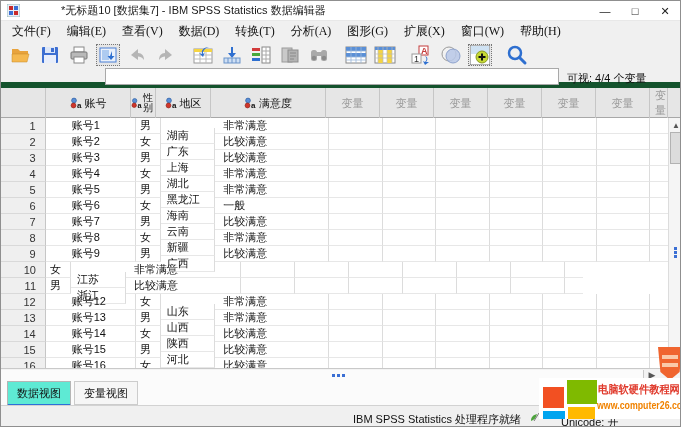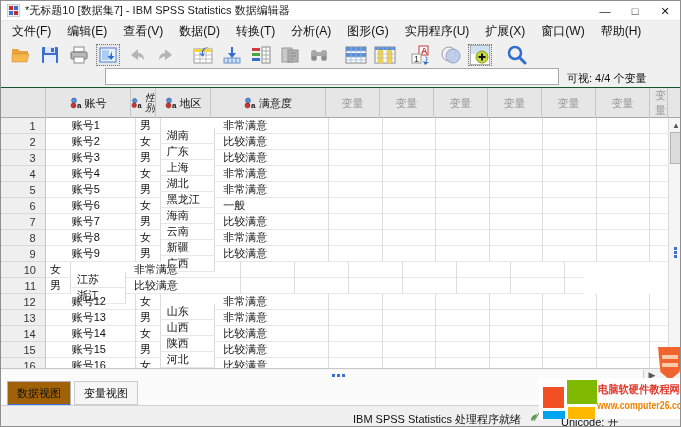--- a/index.html
+++ b/index.html
@@ -4,55 +4,55 @@
 <style>
   * { margin:0; padding:0; box-sizing:border-box; }
   body { font-family:"Liberation Sans",sans-serif; background:#ddd; }
   .window { position:relative; width:681px; height:427px; background:#fff;
             border:1px solid #8f8f8f; overflow:hidden; font-family:"Liberation Sans",sans-serif; }
 
   
   .titlebar { position:absolute; top:0; left:0; right:0; height:20px; background:#fff;
               display:flex; align-items:center; border-bottom:1px solid #e8e8e8;}
   .appicon { width:13px; height:13px; margin:0 5px 0 6px; }
-  .title { font-size:11px; color:#1a1a1a; }
+  .title { font-size:11px; color:#1a1a1a;margin-left:36px; }
   .wcontrols { position:absolute; right:0; top:0; height:20px; display:flex; }
   .wbtn { width:30px; height:20px; display:flex; align-items:center; justify-content:center;
           font-size:11px; color:#222; }
 
   
   .menubar { position:absolute; top:20px; left:0; right:0; height:21px; background:#f0f0f0;
              display:flex; align-items:center; padding-left:3px; }
-  .menuitem { font-size:12px; color:#111; padding:0 8px; }
+  .menuitem { font-size:12px; color:#111; padding:0 8px;font-family:Liberation Serif, serif; }
 
   
   .toolbar { position:absolute; top:41px; left:0; right:0; height:25px; background:#f0f0f0;
              display:flex; align-items:center; padding-left:8px; }
   .tbtn { width:24px; height:22px; display:flex; align-items:center; justify-content:center; margin-right:5px; }
   .tbtn.pressed { border:1px dotted #777; background:#e6e6e6; }
   .tbtn.gap { margin-left:8px; }
 
   
   .editrow { position:absolute; top:66px; left:0; right:0; height:21px; background:#f0f0f0;
-             border-bottom:1px solid #14532d; }
+             border-bottom:6px solid #14532d; }
   .celleditor { position:absolute; left:104px; top:1px; width:454px; height:17px;
                 border:1px solid #a9a9a9; background:#fff; font-size:11px; padding:0 3px; }
   .visiblelabel { position:absolute; left:566px; top:4px; font-size:11px; color:#111; }
 
   
   .grid { position:absolute; top:87px; left:0; width:681px; height:280px; background:#fff; }
   .ghead { position:absolute; top:0; left:0; width:681px; height:30px; background:#e6e6e6;
            border-bottom:1px solid #a8a8a8; display:flex; }
   .hcell { height:30px; border-right:1px solid #c6c6c6; display:flex; align-items:center;
            justify-content:center; font-size:11px; color:#111; overflow:hidden; }
-  .hcell .lbl { margin-left:3px;text-align:right; }
+  .hcell .lbl { margin-left:3px; }
   .hc-corner { width:45px; }
   .hc-account { width:85px; }
   .hc-gender { width:25px; font-size:10px; line-height:10px; }
-  .hc-gender .lbl { width:12px; margin-left:1px; word-break:break-all;font-style:italic; }
+  .hc-gender .lbl { width:12px; margin-left:1px; word-break:break-all; }
   .hc-region { width:55px; }
   .hc-satis { width:115px; }
   .hc-var { width:54px; color:#9b9b9b; justify-content:center; }
   .hc-var-partial { width:18px; color:#9b9b9b; justify-content:flex-start; padding-left:5px; }
   .hc-end { flex:1; border-right:none; }
   .gbody { position:absolute; top:30px; left:0; width:667px; height:250px; overflow:hidden; background:#fff; }
   .grow { display:flex; height:16px; }
   .gc { height:16px; border-right:1px solid #dcdcdc; border-bottom:1px solid #e7e7e7;
         font-size:11px; color:#111; overflow:hidden; white-space:nowrap; display:flex; align-items:center; }
   .gc.c0 { width:45px; background:#efefef; border-right:1px solid #c6c6c6;
@@ -80,21 +80,21 @@
              border-top:1px solid #c9c9c9; }
   .hs-thumb { position:absolute; top:1px; left:0; width:643px; height:10px; background:#fbfbfb;
               border-right:1px solid #c9c9c9; }
   .hs-right { position:absolute; top:0; left:644px; width:14px; height:11px; font-size:9px; color:#555;
               display:flex; align-items:center; justify-content:center; }
 
   
   .tabbar { position:absolute; top:379px; left:0; right:0; height:25px; background:#fbfbfb;
             display:flex; align-items:flex-start; padding:1px 0 0 6px; }
   .tab { font-size:11px; color:#111; padding:4px 9px 3px 9px; margin-right:3px; }
-  .tab.active { background:#a16207; border:1px solid #b5b5b5; border-bottom:3px solid #2e70d8; }
+  .tab.active { background:#5eead4; border:1px solid #b5b5b5; border-bottom:3px solid #2e70d8; }
   .tab.inactive { background:#f6f6f6; border:1px solid #cccccc; }
 
   
   .statusbar { position:absolute; top:404px; left:0; right:0; height:23px; background:#f0f0f0;
                border-top:1px solid #d2d2d2; font-size:11px; color:#111; }
   .status-msg { position:absolute; left:352px; top:6px; }
   .status-icon { position:absolute; left:528px; top:5px; }
   .status-unicode { position:absolute; left:560px; top:9px; }
 
   
@@ -131,21 +131,20 @@
   </div>
 
   <div class="menubar">
     <span class="menuitem">文件(F)</span>
     <span class="menuitem">编辑(E)</span>
     <span class="menuitem">查看(V)</span>
     <span class="menuitem">数据(D)</span>
     <span class="menuitem">转换(T)</span>
     <span class="menuitem">分析(A)</span>
     <span class="menuitem">图形(G)</span>
-    <span class="menuitem">实用程序(U)</span>
     <span class="menuitem">扩展(X)</span>
     <span class="menuitem">窗口(W)</span>
     <span class="menuitem">帮助(H)</span>
   </div>
 
   <div class="toolbar">
     <span class="tbtn">
       <svg width="20" height="18" viewBox="0 0 20 18">
           <path d="M1 3 h6 l2 2 h8 v3 H1z" fill="#e8a33d"></path>
           <path d="M1 8 h17 l-2 8 H1z" fill="#f5b84f" stroke="#c78a28" stroke-width="0.5"></path>

